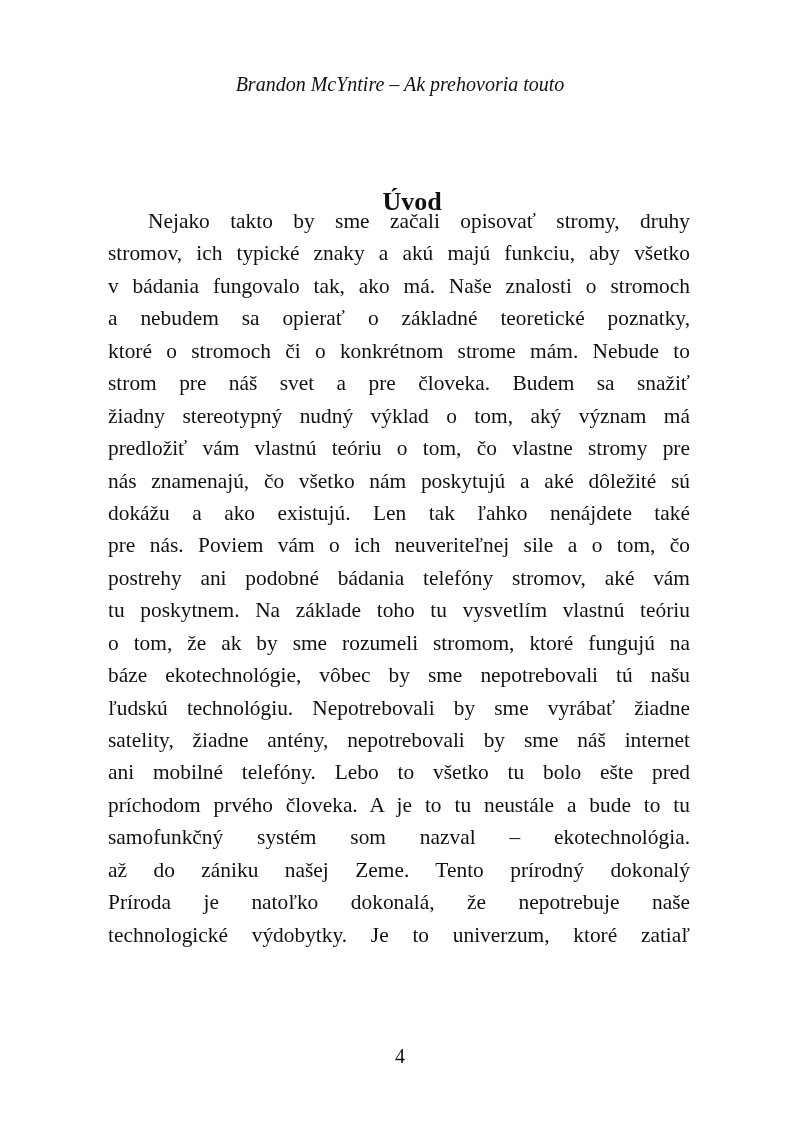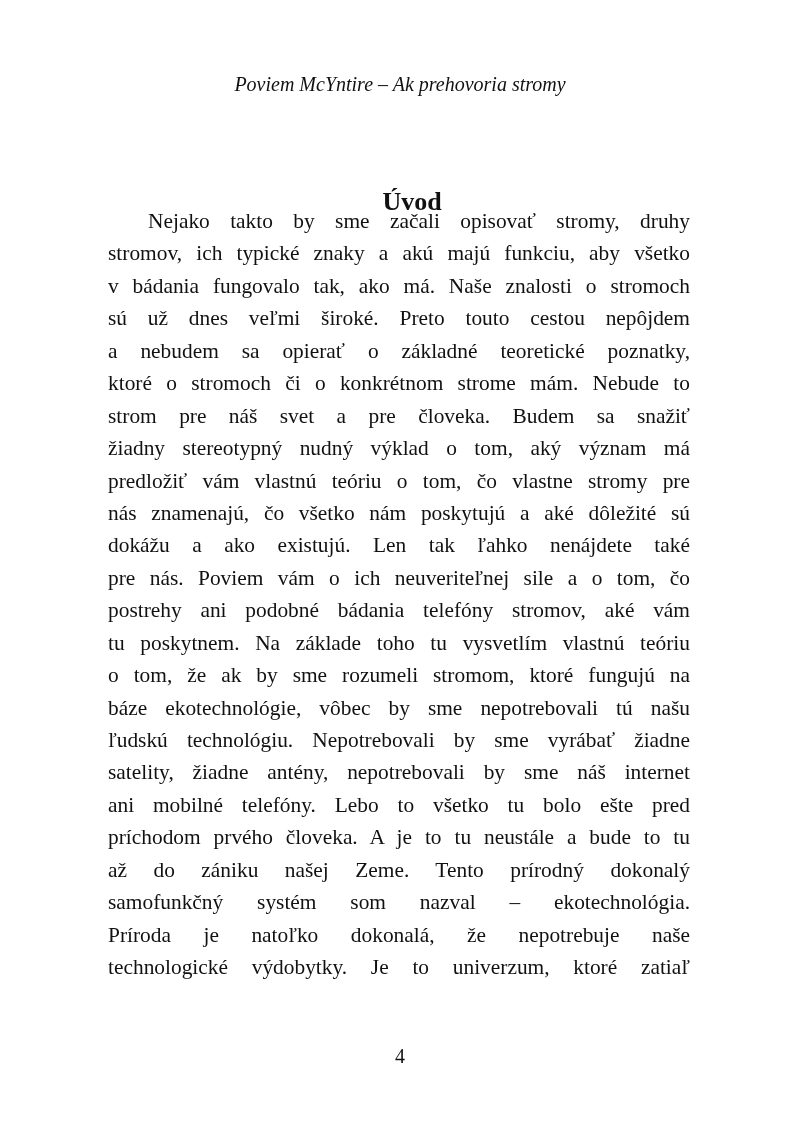--- a/index.html
+++ b/index.html
@@ -62,44 +62,43 @@
       left: 0;
       width: 800px;
       text-align: center;
       font-size: 20px;
       line-height: 28px;
     }
   </style>
 </head>
 <body>
 
-<div class="running-header">Poviem McYntire – Ak prehovoria stromy</div>
+<div class="running-header">Brandon McYntire – Ak prehovoria touto</div>
 
 <h1 class="chapter-title">Úvod</h1>
 
 <div class="body-text">
   <span class="line indent">Nejako takto by sme začali opisovať stromy, druhy</span>
   <span class="line">stromov, ich typické znaky a akú majú funkciu, aby všetko</span>
   <span class="line">v bádania fungovalo tak, ako má. Naše znalosti o stromoch</span>
-  <span class="line">sú už dnes veľmi široké. Preto touto cestou nepôjdem</span>
   <span class="line">a nebudem sa opierať o základné teoretické poznatky,</span>
   <span class="line">ktoré o stromoch či o konkrétnom strome mám. Nebude to</span>
   <span class="line">strom pre náš svet a pre človeka. Budem sa snažiť</span>
   <span class="line">žiadny stereotypný nudný výklad o tom, aký význam má</span>
   <span class="line">predložiť vám vlastnú teóriu o tom, čo vlastne stromy pre</span>
   <span class="line">nás znamenajú, čo všetko nám poskytujú a aké dôležité sú</span>
   <span class="line">dokážu a ako existujú. Len tak ľahko nenájdete také</span>
   <span class="line">pre nás. Poviem vám o ich neuveriteľnej sile a o tom, čo</span>
   <span class="line">postrehy ani podobné bádania telefóny stromov, aké vám</span>
   <span class="line">tu poskytnem. Na základe toho tu vysvetlím vlastnú teóriu</span>
   <span class="line">o tom, že ak by sme rozumeli stromom, ktoré fungujú na</span>
   <span class="line">báze ekotechnológie, vôbec by sme nepotrebovali tú našu</span>
   <span class="line">ľudskú technológiu. Nepotrebovali by sme vyrábať žiadne</span>
   <span class="line">satelity, žiadne antény, nepotrebovali by sme náš internet</span>
   <span class="line">ani mobilné telefóny. Lebo to všetko tu bolo ešte pred</span>
   <span class="line">príchodom prvého človeka. A je to tu neustále a bude to tu</span>
+  <span class="line">samofunkčný systém som nazval – ekotechnológia.</span>
   <span class="line">až do zániku našej Zeme. Tento prírodný dokonalý</span>
-  <span class="line">samofunkčný systém som nazval – ekotechnológia.</span>
   <span class="line">Príroda je natoľko dokonalá, že nepotrebuje naše</span>
   <span class="line">technologické výdobytky. Je to univerzum, ktoré zatiaľ</span>
 </div>
 
 <div class="page-number">4</div>
 
 </body></html>

